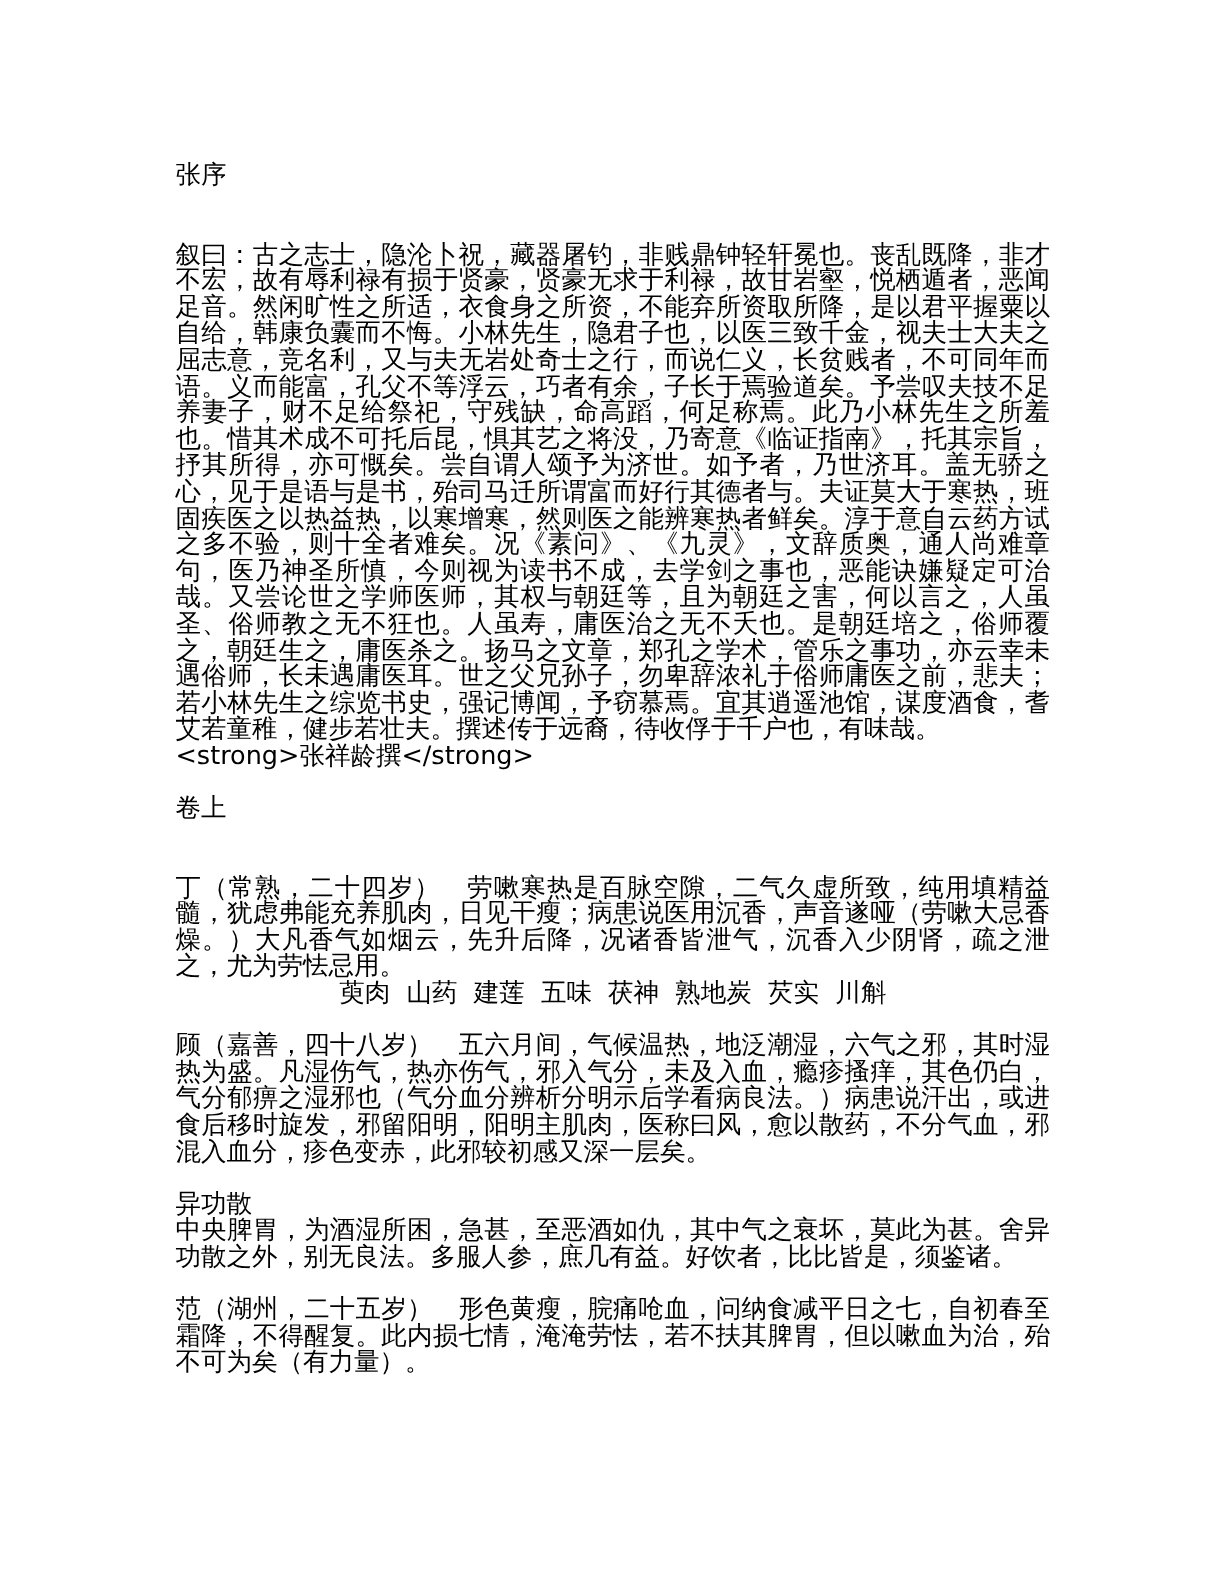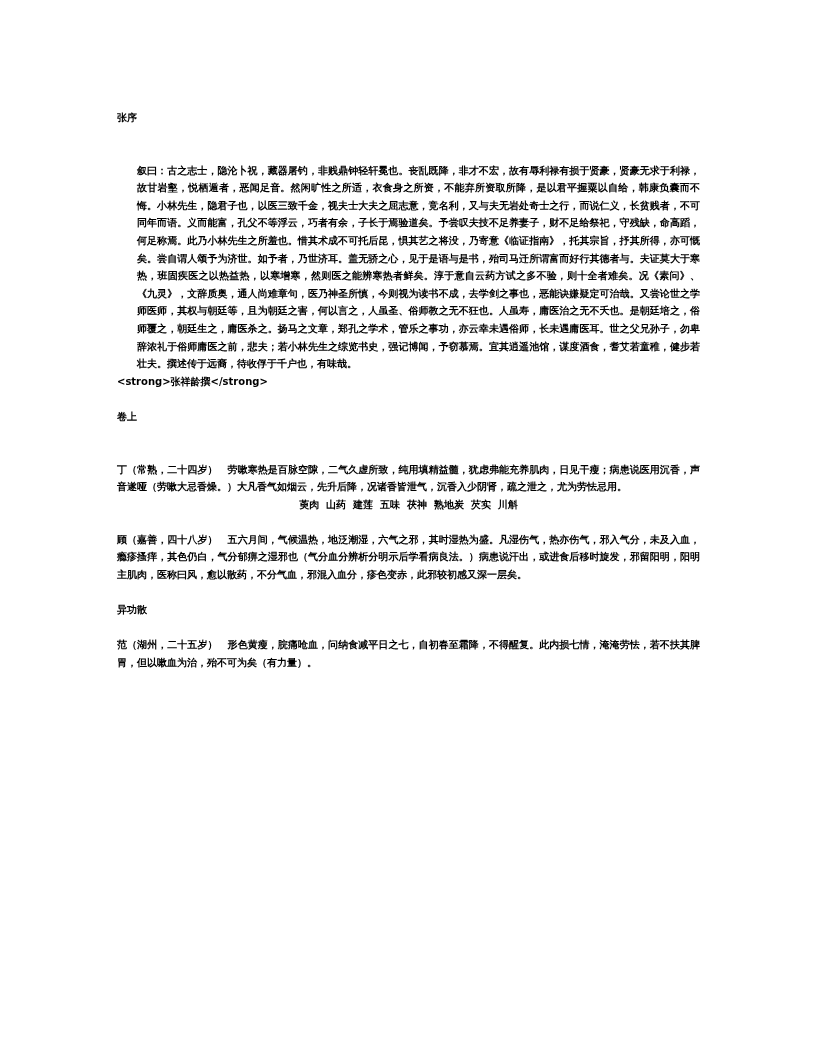--- a/index.html
+++ b/index.html
@@ -10,37 +10,36 @@
     background: #ffffff;
   }
 
   .page {
     width: 816px;
     height: 1056px;
     background: #ffffff;
     color: #000000;
     padding: 109px 116px 0 117px;
     font-family: "DejaVu Sans", "Liberation Sans", sans-serif;
-    font-size: 10px;
+    font-size: 17px;
     line-height: 17.6px;
     overflow: hidden;
-    font-weight: bold;
   }
 
   .line {
     text-align: left;
     white-space: pre-wrap;
   }
 
   .para {
     text-align: justify;
     text-justify: inter-ideograph;
   }
 
-  .preface-body { margin-top: 35px; margin-left: 20px; }
+  .preface-body { margin-top: 35px; }
 
   .signature { margin-top: 0; }
 
   .volume-title { margin-top: 17.6px; }
 
   #cases { margin-top: 35px; }
 
   .case { margin-bottom: 17.6px; }
 
   .case p { margin: 0; }
@@ -71,19 +70,20 @@
   <div id="cases">
       <div class="case">
         <p class="case-text">丁（常熟，二十四岁）　劳嗽寒热是百脉空隙，二气久虚所致，纯用填精益髓，犹虑弗能充养肌肉，日见干瘦；病患说医用沉香，声音遂哑（劳嗽大忌香燥。）大凡香气如烟云，先升后降，况诸香皆泄气，沉香入少阴肾，疏之泄之，尤为劳怯忌用。</p>
         <p class="herbs">萸肉  山药  建莲  五味  茯神  熟地炭  芡实  川斛</p>
       </div>
       <div class="case">
         <p class="case-text">顾（嘉善，四十八岁）　五六月间，气候温热，地泛潮湿，六气之邪，其时湿热为盛。凡湿伤气，热亦伤气，邪入气分，未及入血，瘾疹搔痒，其色仍白，气分郁痹之湿邪也（气分血分辨析分明示后学看病良法。）病患说汗出，或进食后移时旋发，邪留阳明，阳明主肌肉，医称曰风，愈以散药，不分气血，邪混入血分，疹色变赤，此邪较初感又深一层矣。</p>
       </div>
       <div class="case">
         <p class="case-text">异功散</p>
+        <p class="case-text">中央脾胃，为酒湿所困，急甚，至恶酒如仇，其中气之衰坏，莫此为甚。舍异功散之外，别无良法。多服人参，庶几有益。好饮者，比比皆是，须鉴诸。</p>
       </div>
       <div class="case">
         <p class="case-text">范（湖州，二十五岁）　形色黄瘦，脘痛呛血，问纳食减平日之七，自初春至霜降，不得醒复。此内损七情，淹淹劳怯，若不扶其脾胃，但以嗽血为治，殆不可为矣（有力量）。</p>
       </div>
     </div>
 
 </div>
 
 </body></html>

